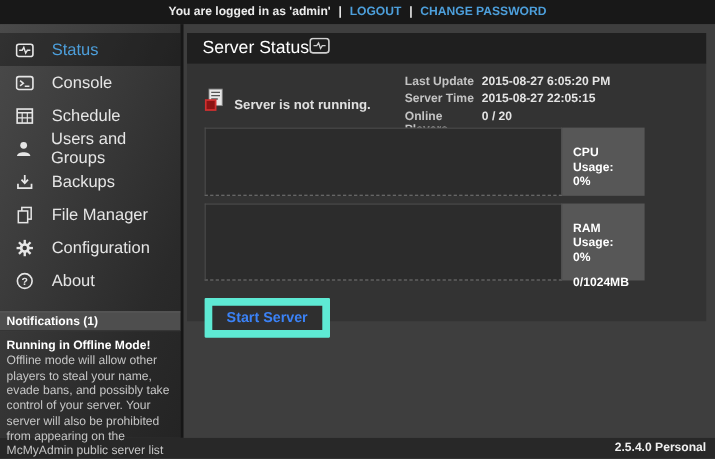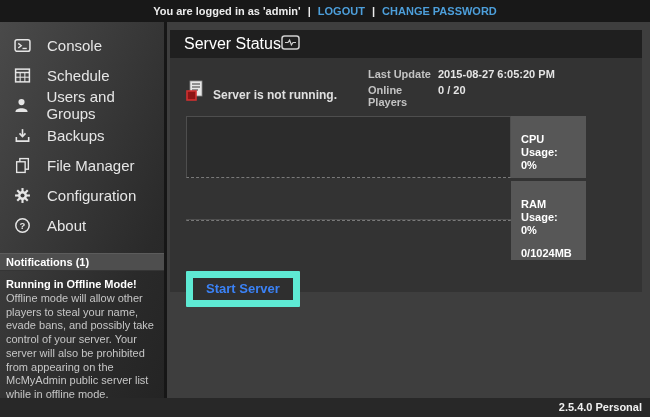--- a/index.html
+++ b/index.html
@@ -57,21 +57,21 @@
   .status-row { display:flex; height:48px; }
   .status-left { flex:1; display:flex; align-items:center; padding-top:2px; }
   .status-left .msg { font-size:12px; font-weight:bold; color:#e0e0e0; margin-left:9px; margin-top:3px; }
   .info-table { width:252px; margin-right:6px; font-size:11px; font-weight:bold; border-collapse:collapse; align-self:flex-start; }
   .info-table td { padding:0 0 4px 0; vertical-align:top; }
   .info-table td.lbl { color:#c3c3c3; width:70px; }
   .info-table td.val { color:#e4e4e4; }
   
   .usage-row { display:flex; width:400px; margin-bottom:7px; }
   .usage-row.cpu { height:62px;justify-content:flex-end; }
-  .usage-row.ram { height:70px;align-items:center; }
+  .usage-row.ram { height:70px; }
   .chart-area {
     flex:1; background:#2c2c2c;
     border:1px solid #4e4e4e; border-bottom:1px dashed #7a7a7a;
   }
   .usage-box {
     width:75px; flex:0 0 75px; background:#575757;
     color:#ffffff; font-size:11px; font-weight:bold; line-height:13px;
     padding:17px 4px 0 10px;
   }
   .usage-box .detail { margin-top:10px; }
@@ -99,20 +99,29 @@
   <a>LOGOUT</a>
   <span class="sep">|</span>
   <a>CHANGE PASSWORD</a>
 </div>
 
 <div class="content">
 
   <div class="sidebar">
     <div class="nav">
 
+      <div class="nav-item active">
+        <span class="icn">
+          <svg width="17" height="17" viewBox="0 0 16 16">
+              <rect x="1" y="3" width="14" height="10.5" rx="2" fill="none" stroke="#e6e6e6" stroke-width="1.4"></rect>
+              <polyline points="3.2,8.2 5.8,8.2 7.2,5.6 8.8,10.6 10.2,8.2 12.8,8.2" fill="none" stroke="#e6e6e6" stroke-width="1.2"></polyline>
+            </svg>
+        </span>
+        <span class="lbl">Status</span>
+      </div>
 
       <div class="nav-item">
         <span class="icn">
           <svg width="17" height="17" viewBox="0 0 16 16">
               <rect x="1" y="2.5" width="14" height="11" rx="2" fill="none" stroke="#e6e6e6" stroke-width="1.4"></rect>
               <polyline points="4,6 6.8,8.2 4,10.4" fill="none" stroke="#e6e6e6" stroke-width="1.3"></polyline>
               <line x1="8" y1="10.8" x2="12" y2="10.8" stroke="#e6e6e6" stroke-width="1.3"></line>
             </svg>
         </span>
         <span class="lbl">Console</span>
@@ -227,20 +236,24 @@
             </span>
             <span class="msg">Server is not running.</span>
           </div>
           <table class="info-table">
             <tbody>
                 <tr>
               <td class="lbl">Last Update</td>
               <td class="val">2015-08-27 6:05:20 PM</td>
             </tr>
             <tr>
+              <td class="lbl">Server Time</td>
+              <td class="val">2015-08-27 22:05:15</td>
+            </tr>
+            <tr>
               <td class="lbl">Online Players</td>
               <td class="val">0 / 20</td>
             </tr>
           </tbody>
             </table>
         </div>
 
         <div class="usage-row cpu">
           <div class="chart-area"></div>
           <div class="usage-box">

